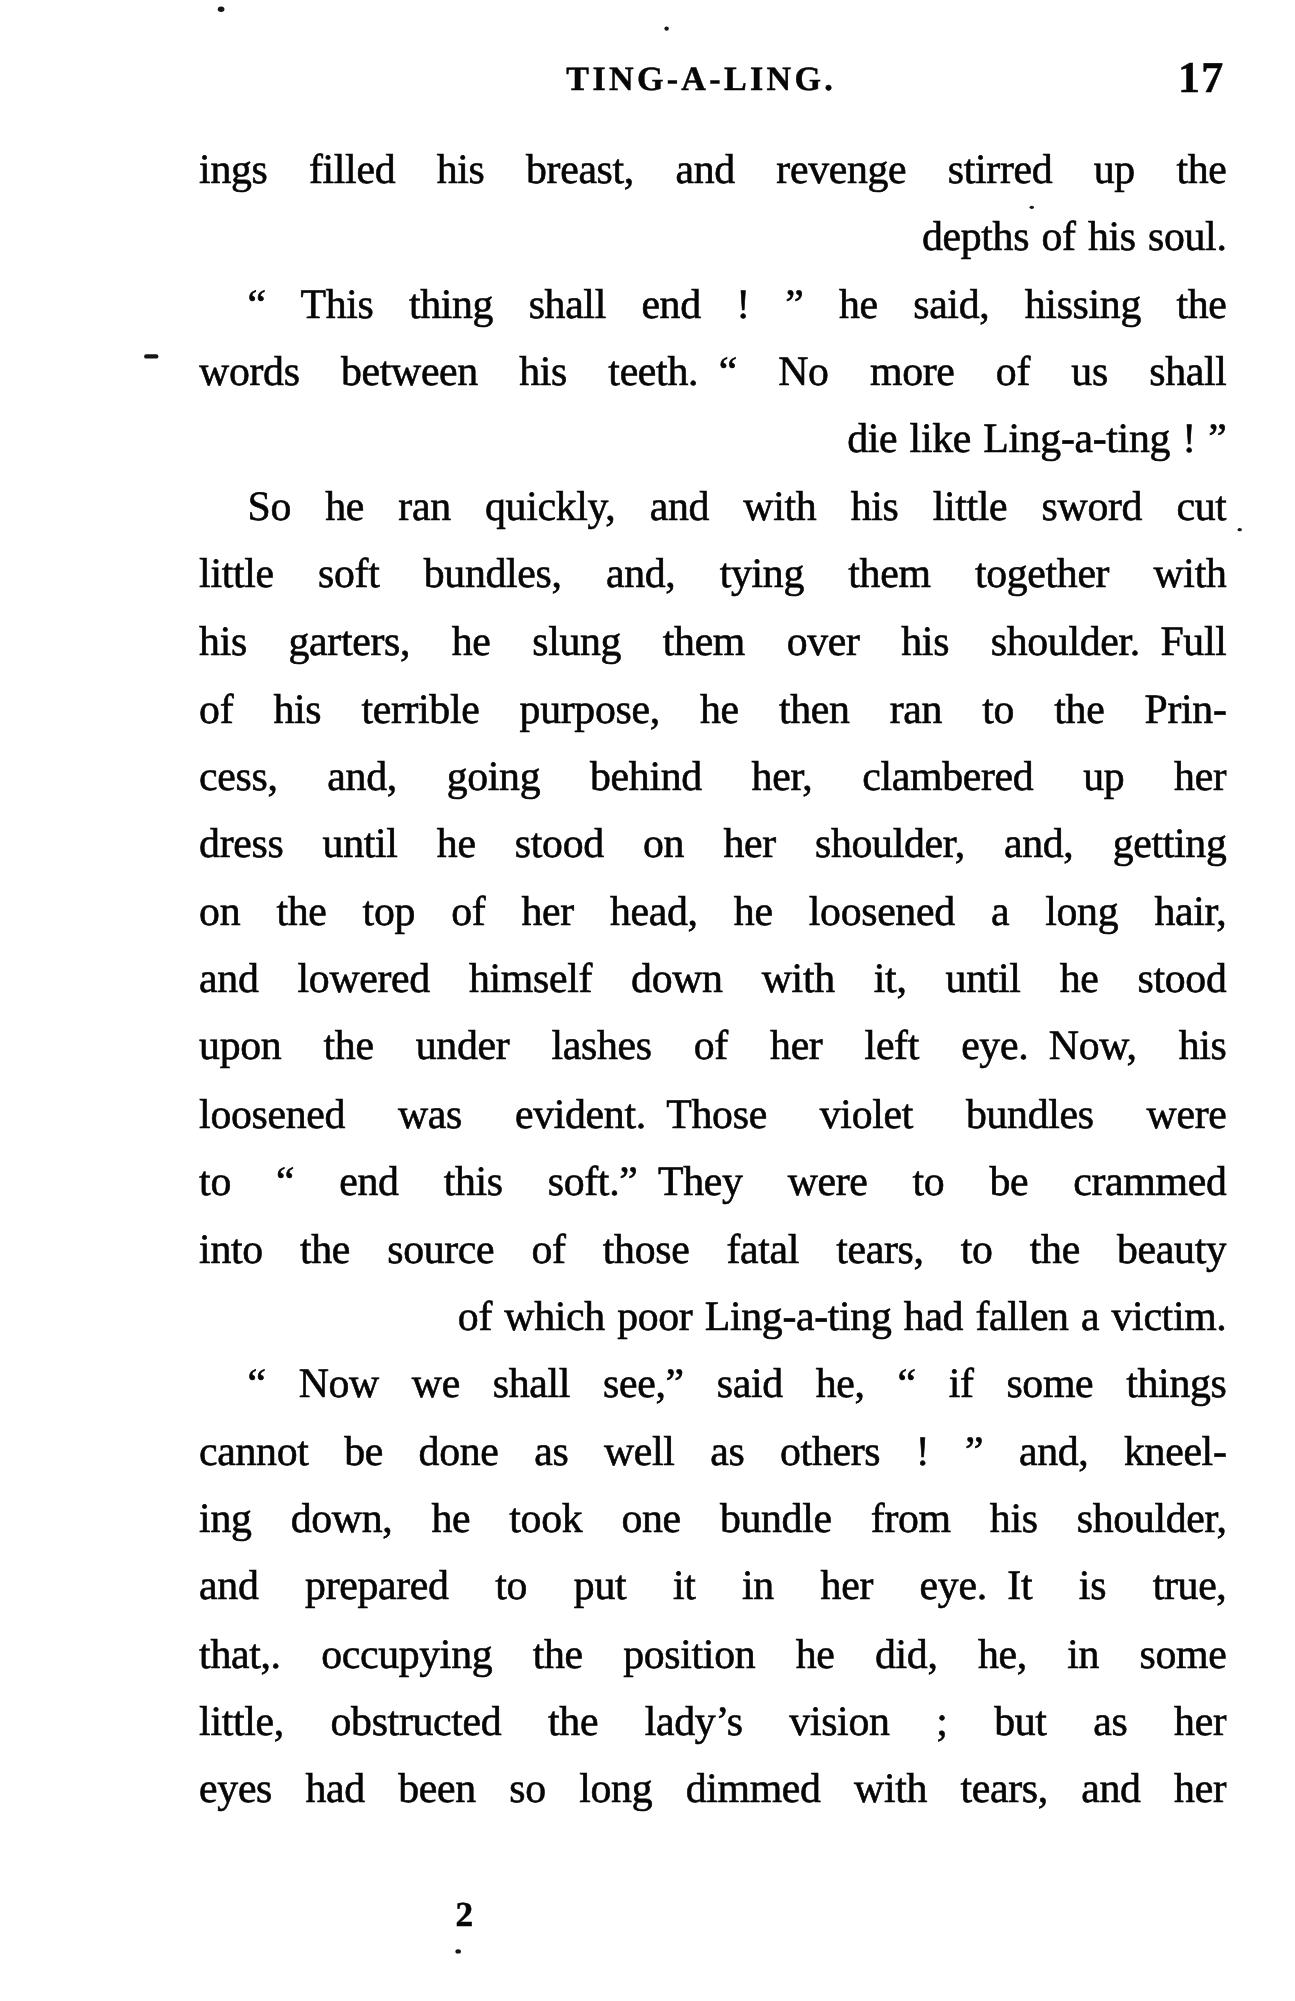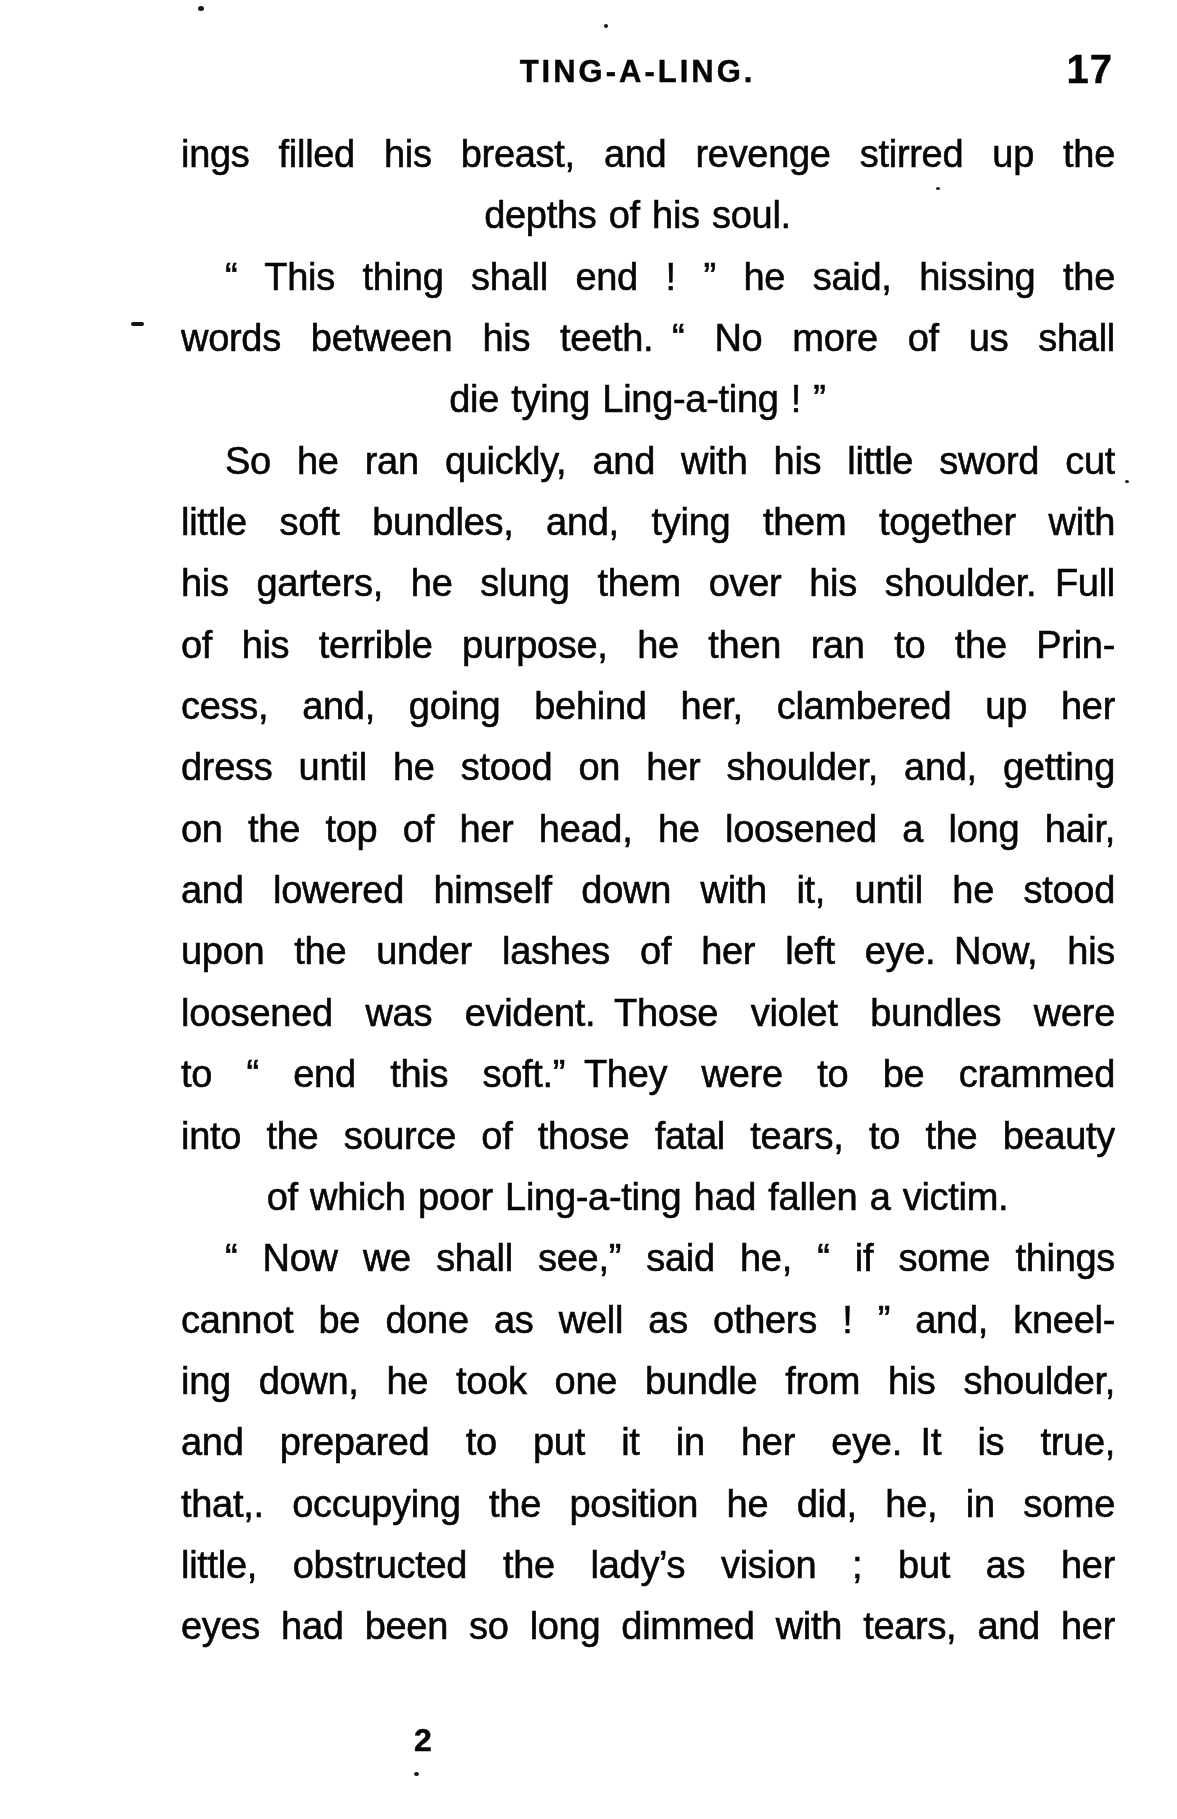--- a/index.html
+++ b/index.html
@@ -6,21 +6,21 @@
     margin: 0;
     padding: 0;
     background: #ffffff;
   }
   .page {
     position: relative;
     width: 1177px;
     height: 1819px;
     background: #ffffff;
     overflow: hidden;
-    font-family: Liberation Sans, sans-serif;
+    font-family: Liberation Serif, serif;
     color: #060606;
   }
   
   .running-title {
     position: absolute;
     left: 160px;
     top: 54px;
     width: 955px;
     text-align: center;
     font-size: 31px;
@@ -45,21 +45,21 @@
     width: 955px;
     font-size: 38px;
     letter-spacing: -0.3px;
     word-spacing: 2px;
     -webkit-text-stroke: 0.55px #060606;
   }
   .line {
     height: 61.35px;
     line-height: 61.35px;
     overflow: hidden;
-    text-align: center;
+    text-align: right;
   }
   .line.j { text-align: justify; margin-left: 21px; }
   .line.j::after {
     content: "";
     display: inline-block;
     width: 100%;
     height: 0;
   }
   .line.in { text-indent: 44px; }
   
@@ -86,21 +86,21 @@
 
   <div class="running-title">TING-A-LING.</div>
 
   <div class="page-number">17</div>
 
   <div class="text-block">
       <div class="line j">ings filled his breast, and revenge stirred up the</div>
       <div class="line">depths of his soul.</div>
       <div class="line j in">“ This thing shall end ! ” he said, hissing the</div>
       <div class="line j">words between his teeth. “ No more of us shall</div>
-      <div class="line">die tying Ling-a-ting ! ”</div>
+      <div class="line">die like Ling-a-ting ! ”</div>
       <div class="line j in">So he ran quickly, and with his little sword cut</div>
       <div class="line j">little soft bundles, and, tying them together with</div>
       <div class="line j">his garters, he slung them over his shoulder. Full</div>
       <div class="line j">of his terrible purpose, he then ran to the Prin-</div>
       <div class="line j">cess, and, going behind her, clambered up her</div>
       <div class="line j">dress until he stood on her shoulder, and, getting</div>
       <div class="line j">on the top of her head, he loosened a long hair,</div>
       <div class="line j">and lowered himself down with it, until he stood</div>
       <div class="line j">upon the under lashes of her left eye. Now, his</div>
       <div class="line j">loosened was evident. Those violet bundles were</div>

